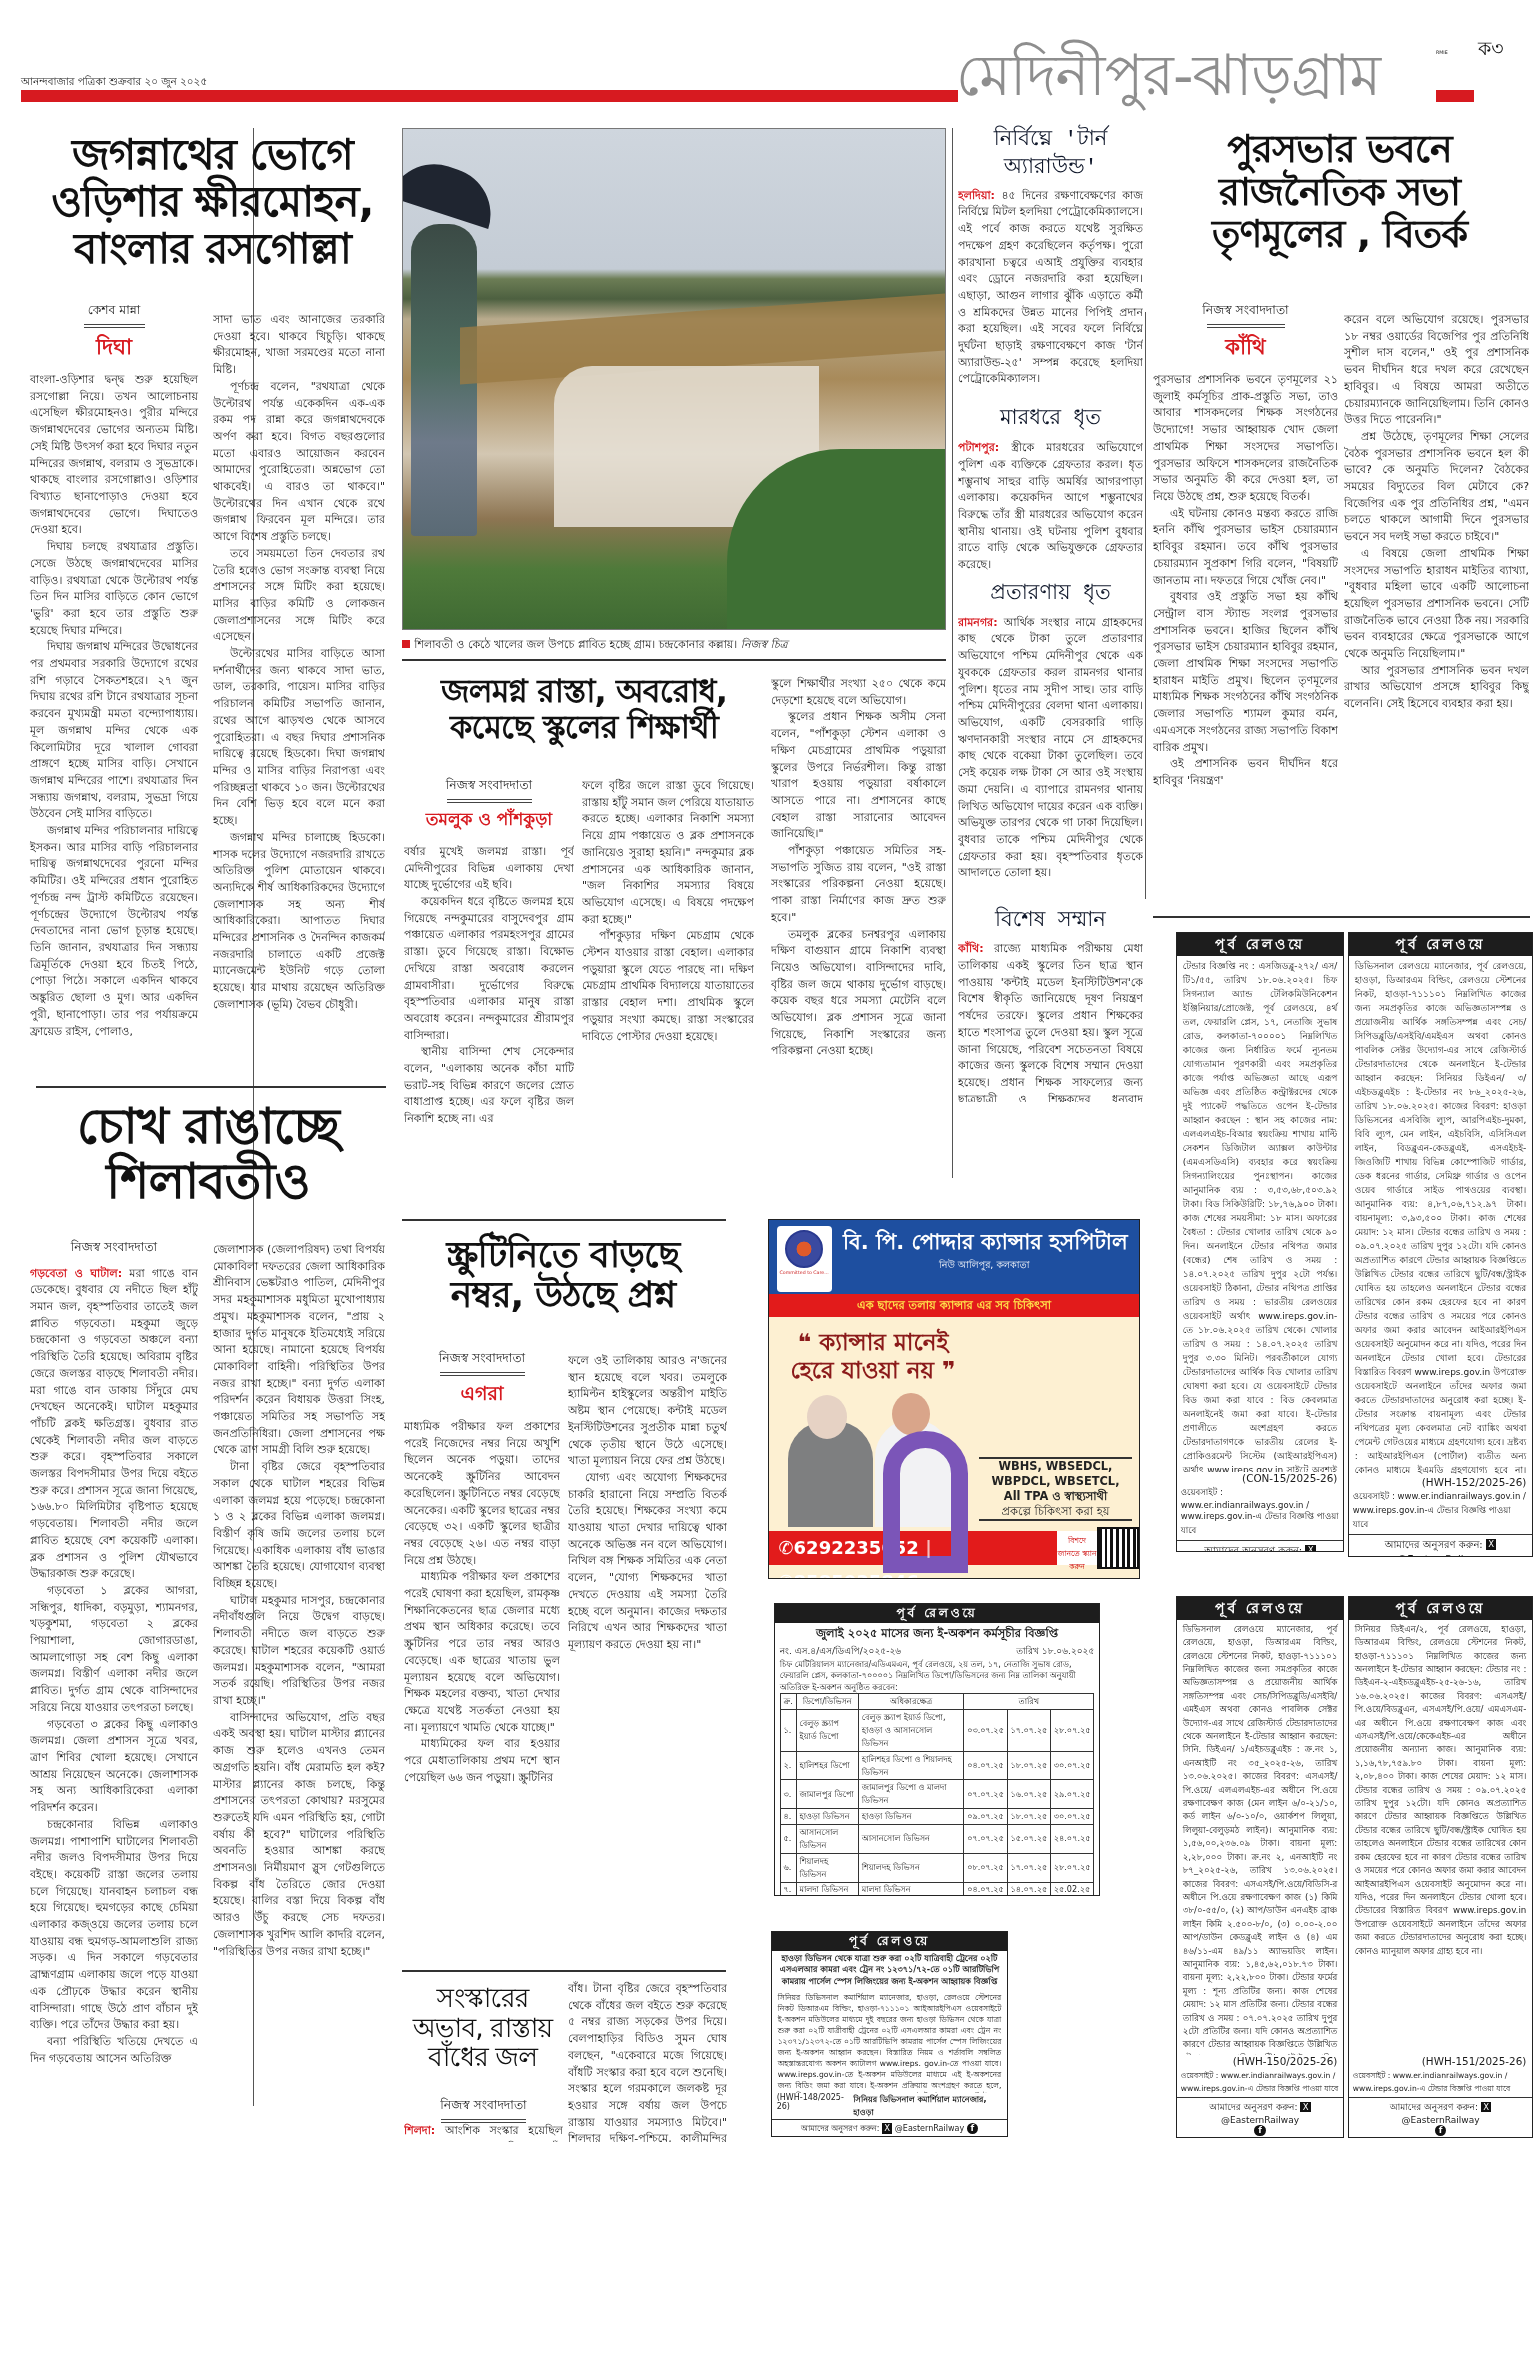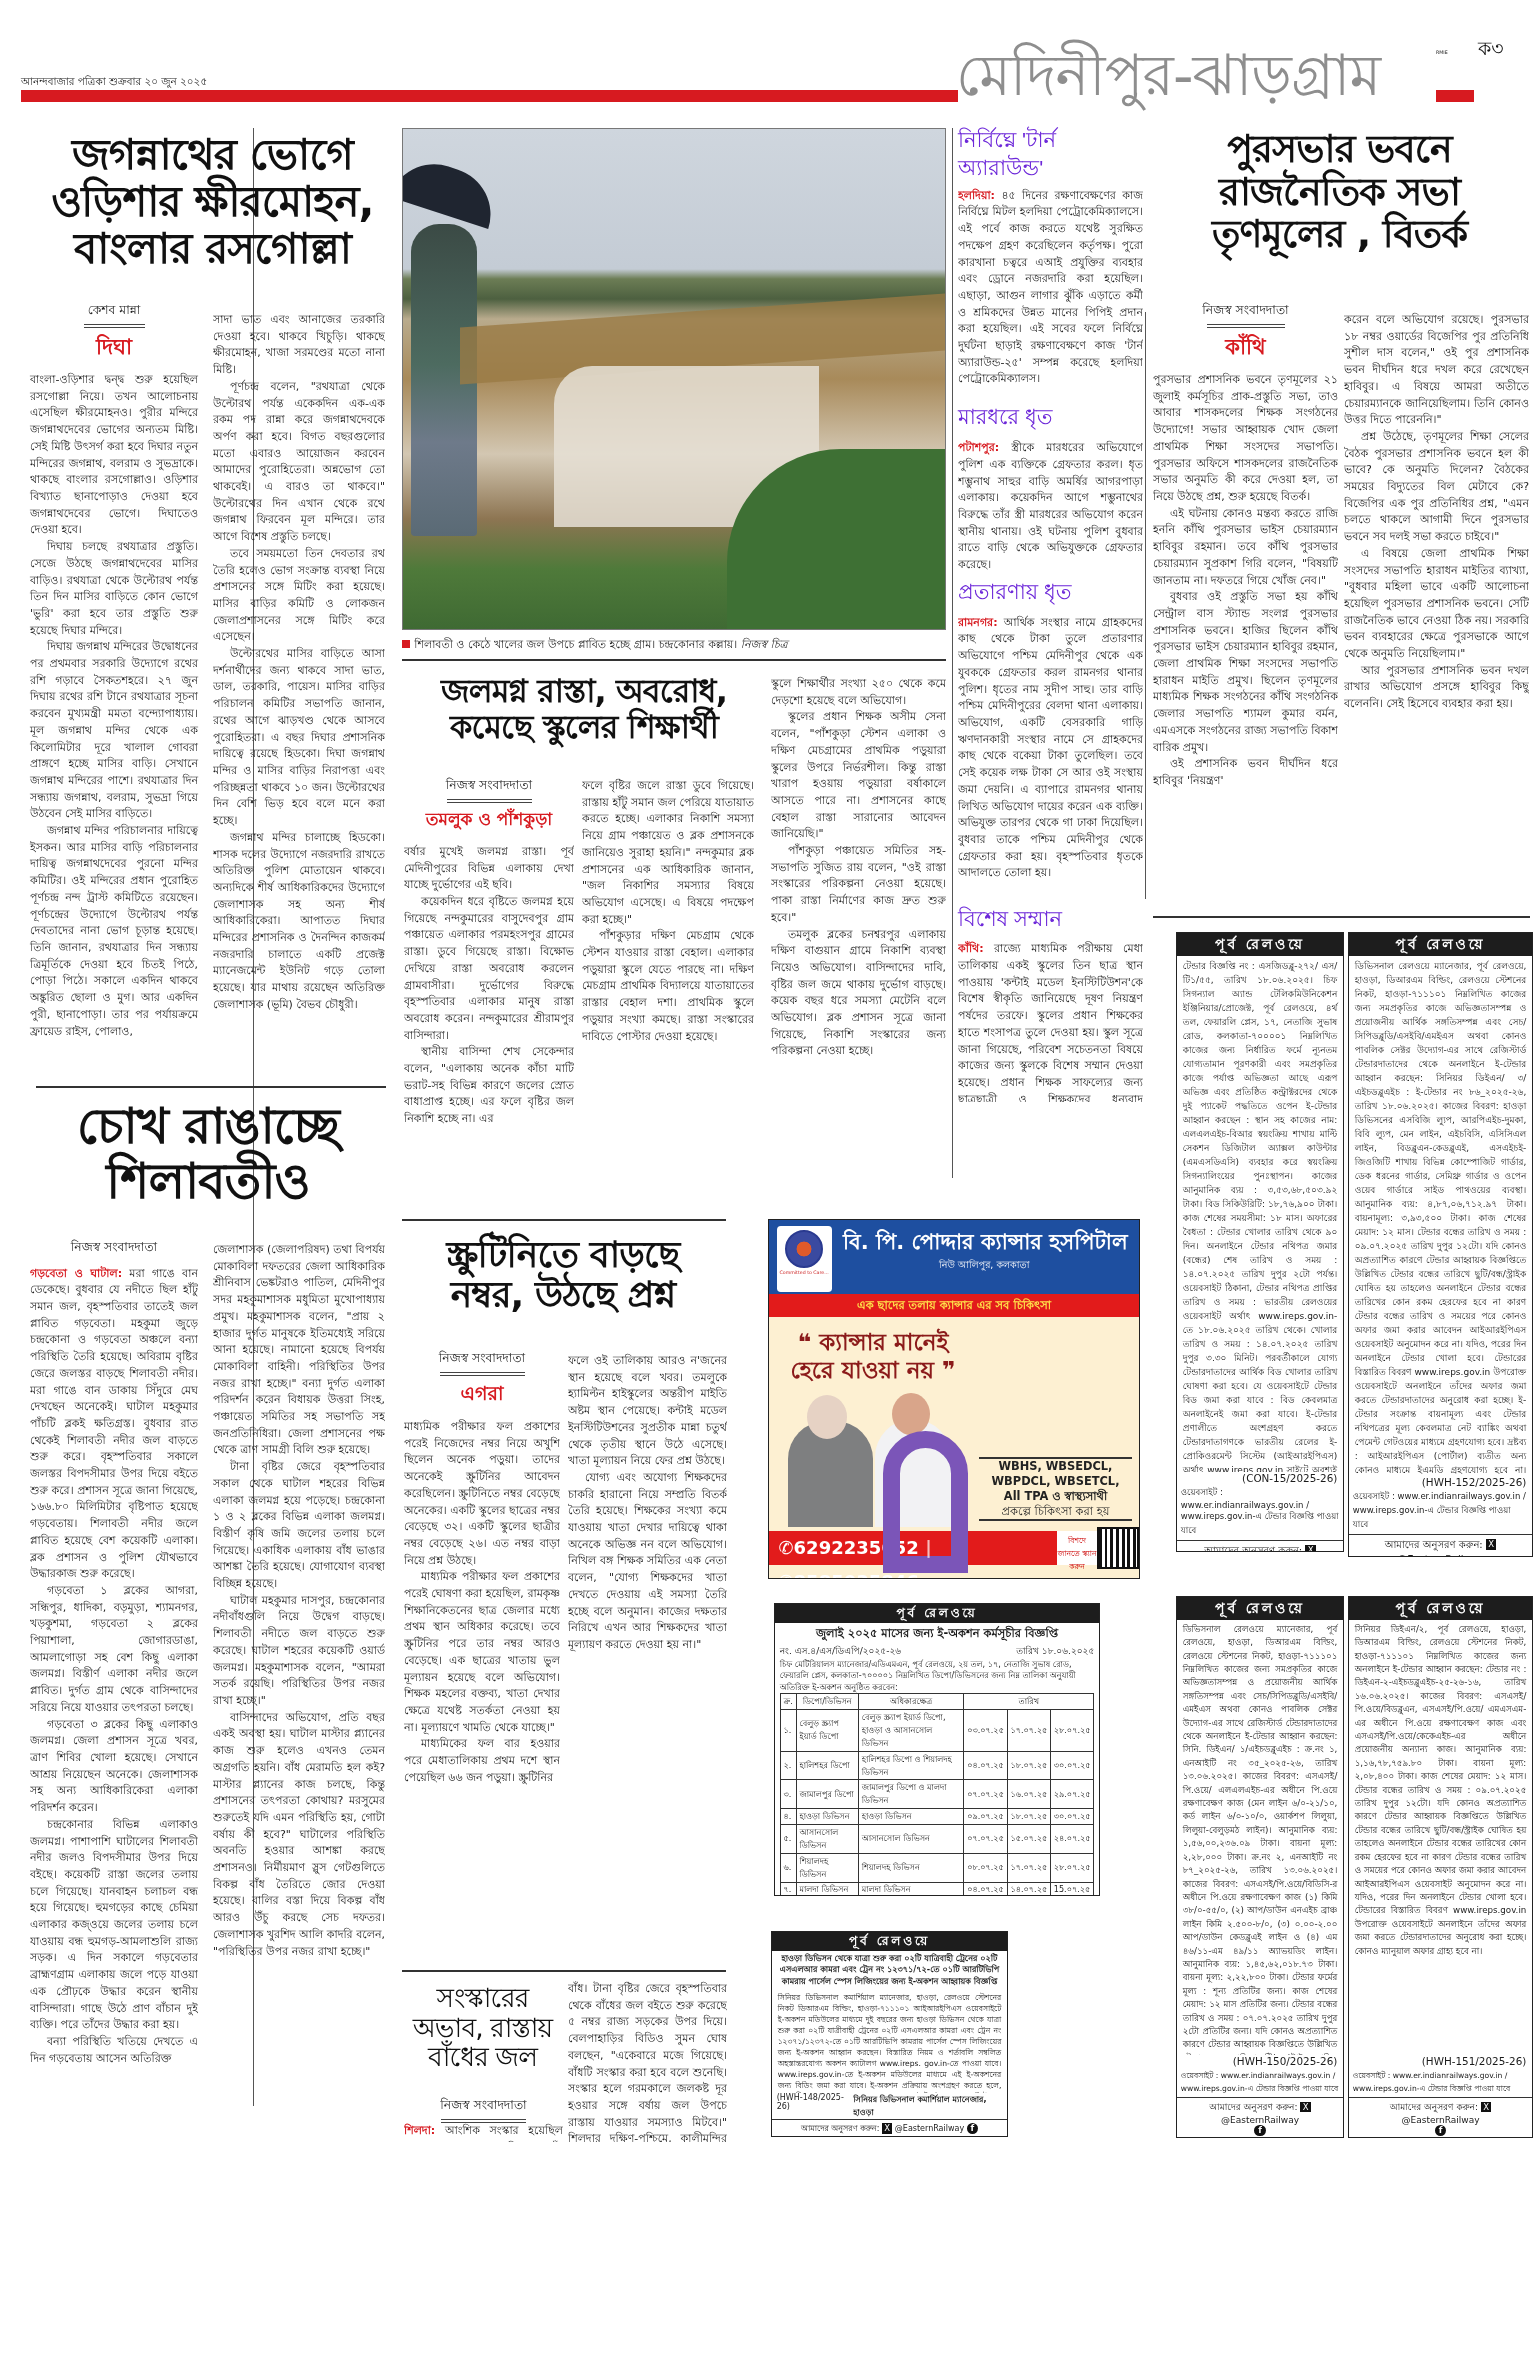--- a/index.html
+++ b/index.html
@@ -23,21 +23,21 @@
   .kicker { color: #d71a20; font-weight: bold; }
   .photo { background: linear-gradient(180deg, #cfd6de 0%, #c4ccd5 28%, #6c7d55 30%, #4d6040 34%, #b9ab8d 38%, #a88a5a 50%, #d3c7b2 65%, #8d7552 78%, #4f7a3a 88%, #3f6a33 100%); border: 0.9px solid #777; overflow: hidden; }
   .photo .person { position: absolute; left: 7.6px; top: 95px; width: 66px; height: 312px; background: linear-gradient(180deg,#3b4a45 0%, #4d6b60 45%, #6e7a8a 70%, #5a6a75 100%); border-radius: 28px 28px 3.8px 3.8px; }
   .photo .umbrella { position: absolute; left: -9.5px; top: 38px; width: 104px; height: 47px; background: #1f2530; border-radius: 57px 57px 0 0; transform: rotate(18deg); }
   .photo .weir { position: absolute; left: 57px; top: 180px; width: 530px; height: 57px; background: #9a7a45; transform: skewY(-4deg); opacity: .8; }
   .photo .foam { position: absolute; left: 151px; top: 237px; width: 265px; height: 161px; background: #e6e1d6; border-radius: 38px 0 0 0; opacity: .85; }
   .photo .bush { position: absolute; right: 0; bottom: 0; width: 218px; height: 180px; background: #3e7034; border-radius: 114px 0 0 0; }
   .caption { font-size: 11px; font-family: "DejaVu Sans", sans-serif; color: #222; }
   .caption .sq { display: inline-block; width: 7.6px; height: 7.6px; background: #d71a20; margin-right: 4.7px; }
   .caption i { font-style: italic; }
-  .subhead { font-family: Liberation Sans, sans-serif; font-weight: bold; color: #6d28d9; }
+  .subhead { font-family: Liberation Mono, monospace; font-weight: bold; text-align: center; color: #0f172a; }
   
   .ad { border: 1.9px solid #222; background: #fff; overflow: hidden; }
   .ad-head { background: #1d1d1d; color: #fff; text-align: center; font-family: "DejaVu Sans", sans-serif; font-weight: bold; letter-spacing: 2.8px; }
   .ad-body { font-size: 9.7px; line-height: 14.4px; text-align: justify; font-family: "DejaVu Sans", sans-serif; color: #222; padding: 2.8px 5.7px; }
   .ad-ref { text-align: right; font-family: "DejaVu Sans", sans-serif; font-size: 10.4px; padding: 0 5.7px; }
   .ad-web { font-family: "DejaVu Sans", sans-serif; font-size: 8.5px; padding: 1.9px 3.8px; border-bottom: 0.9px solid #333; }
   .ad-follow { text-align: center; font-family: "DejaVu Sans", sans-serif; font-size: 10px; padding: 1.9px 3.8px; }
   .ad-follow b { font-size: 12px; }
   .xicon { display: inline-block; width: 10.4px; height: 10.4px; background: #111; color: #fff; font-size: 8.5px; line-height: 10.4px; text-align: center; vertical-align: middle; }
   .fbicon { display: inline-block; width: 11.4px; height: 11.4px; border-radius: 50%; background: #111; color: #fff; font-size: 8.5px; line-height: 11.4px; text-align: center; font-weight: bold; vertical-align: middle; }
@@ -396,21 +396,21 @@
             <td>০৮.০৭.২৫</td>
             <td>১৭.০৭.২৫</td>
             <td>২৮.০৭.২৫</td>
           </tr>
         <tr>
             <td>৭.</td>
             <td>মালদা ডিভিসন</td>
             <td>মালদা ডিভিসন</td>
             <td>০৪.০৭.২৫</td>
             <td>১৪.০৭.২৫</td>
-            <td>15.০৭.২৫</td>
+            <td>২৫.02.২৫</td>
           </tr>
       </tbody>
     </table>
 
   </div>
 
 </div>
 
 <div class="abs ad" style="left:771px; top:1931px; width:237px; height:206px;">
   <div class="ad-head" style="font-size:12.3px; height:19px; line-height:19px;">পূর্ব রেলওয়ে</div>

